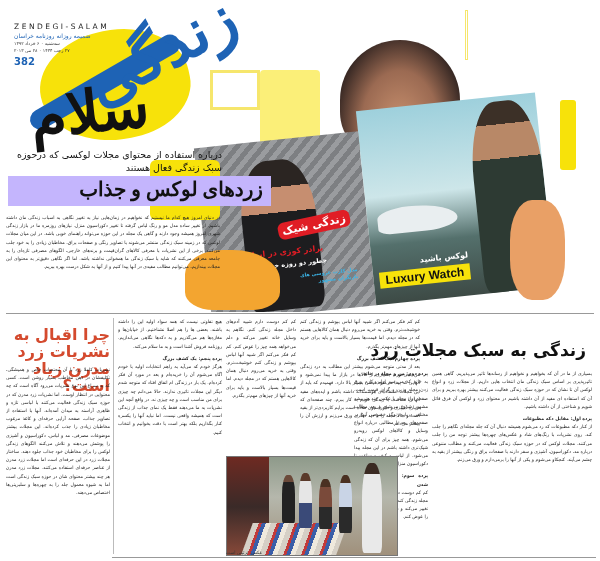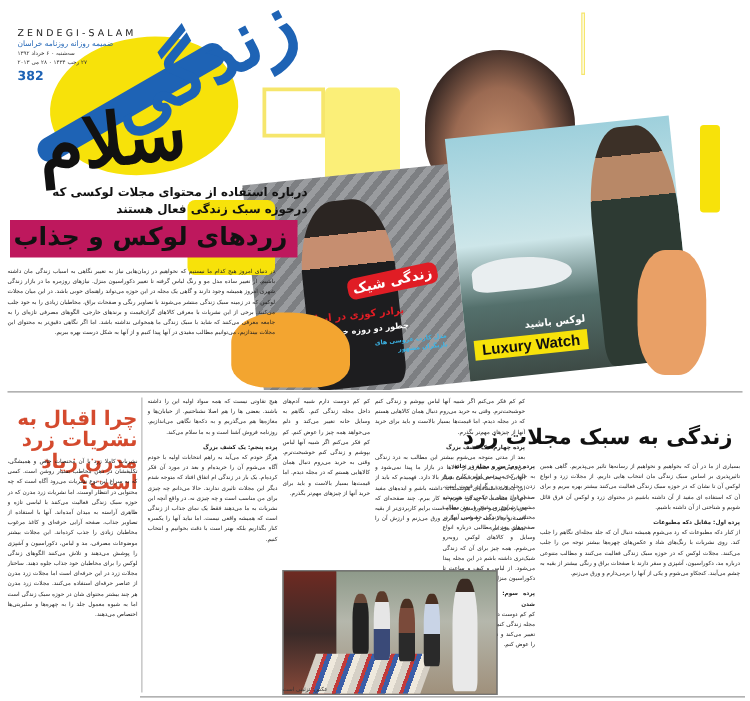--- a/index.html
+++ b/index.html
@@ -20,22 +20,22 @@
   .mast-latin { position: absolute; left: 4px; top: 10px; font-family: "DejaVu Sans", sans-serif; font-size: 7.5px; letter-spacing: 2.5px; color: #222; }
   .mast-sub { position: absolute; left: 4px; top: 20px; font-size: 6px; color: #1e63b5; direction: rtl; white-space: nowrap; }
   .mast-meta1, .mast-meta2 { position: absolute; left: 4px; font-size: 4.5px; color: #333; white-space: nowrap; direction: rtl; }
   .mast-meta1 { top: 29px; } .mast-meta2 { top: 36px; }
   .mast-issue { position: absolute; left: 4px; top: 44px; font-size: 10px; font-weight: bold; color: #1e63b5; }
   .logo-blue { position: absolute; left: 70px; top: 2px; font-family: "DejaVu Serif", serif; font-size: 62px; font-weight: bold; color: #1e63b5; transform: rotate(-28deg); direction: rtl; white-space: nowrap; }
   .logo-stroke { position: absolute; left: 10px; top: 60px; width: 170px; height: 20px; background: #1e63b5; transform: rotate(-30deg); border-radius: 10px; }
   .logo-black { position: absolute; left: 20px; top: 66px; font-family: "DejaVu Serif", serif; font-size: 58px; font-weight: bold; color: #111; direction: rtl; white-space: nowrap; transform: rotate(-6deg); }
 
   
-  .deck { position: absolute; left: 24px; top: 148px; width: 222px; font-size: 9.5px; font-weight: bold; line-height: 13px; color: #111; direction: rtl; }
-  .headline-bar { position: absolute; left: 8px; top: 176px; width: 230px; height: 30px; background: #be185d; }
+  .deck { position: absolute; left: 0; top: 148px; width: 222px; font-size: 9.5px; font-weight: normal; line-height: 13px; color: #111; direction: rtl; }
+  .headline-bar { position: absolute; left: 8px; top: 176px; width: 263px; height: 30px; background: #c4b5fd; font-family: Liberation Serif, serif; }
   .headline { position: absolute; right: 8px; top: 1px; font-size: 20px; font-weight: bold; color: #111; direction: rtl; white-space: nowrap; }
 
   
   .intro { position: absolute; left: 6px; top: 214px; width: 214px; font-size: 4.6px; line-height: 8.2px; color: #222; direction: rtl; text-align: justify; }
 
   
   .person-head { position: absolute; left: 340px; top: 40px; width: 120px; height: 120px; border-radius: 50% 50% 40% 40%; background: radial-gradient(ellipse at 50% 70%, #c8906e 0%, #9b6a52 45%, #3a2a25 75%); }
   .hand-left { position: absolute; left: 185px; top: 250px; width: 95px; height: 60px; background: #f3a530; border-radius: 40% 50% 30% 30%; }
   .hand-right { position: absolute; left: 510px; top: 200px; width: 55px; height: 100px; background: #e9a066; border-radius: 40%; }
   .magazine { position: absolute; left: 200px; top: 90px; width: 345px; height: 215px; transform: rotate(-6deg); transform-origin: 50% 50%; }

